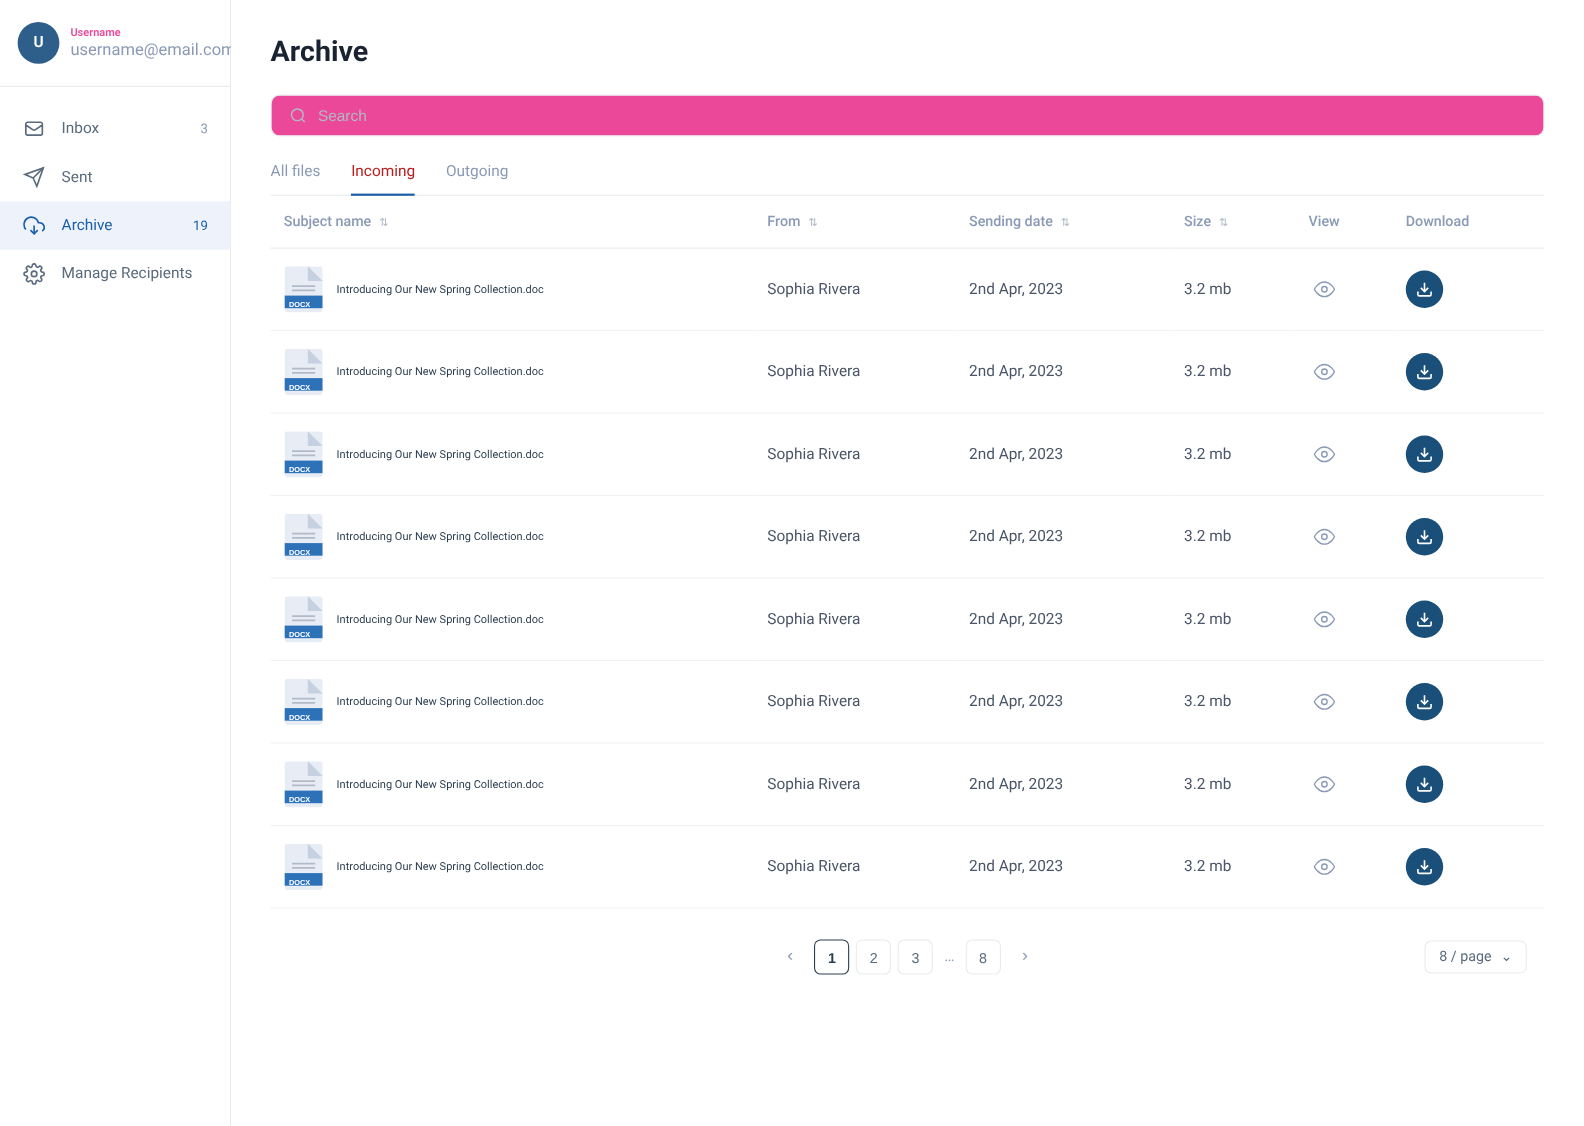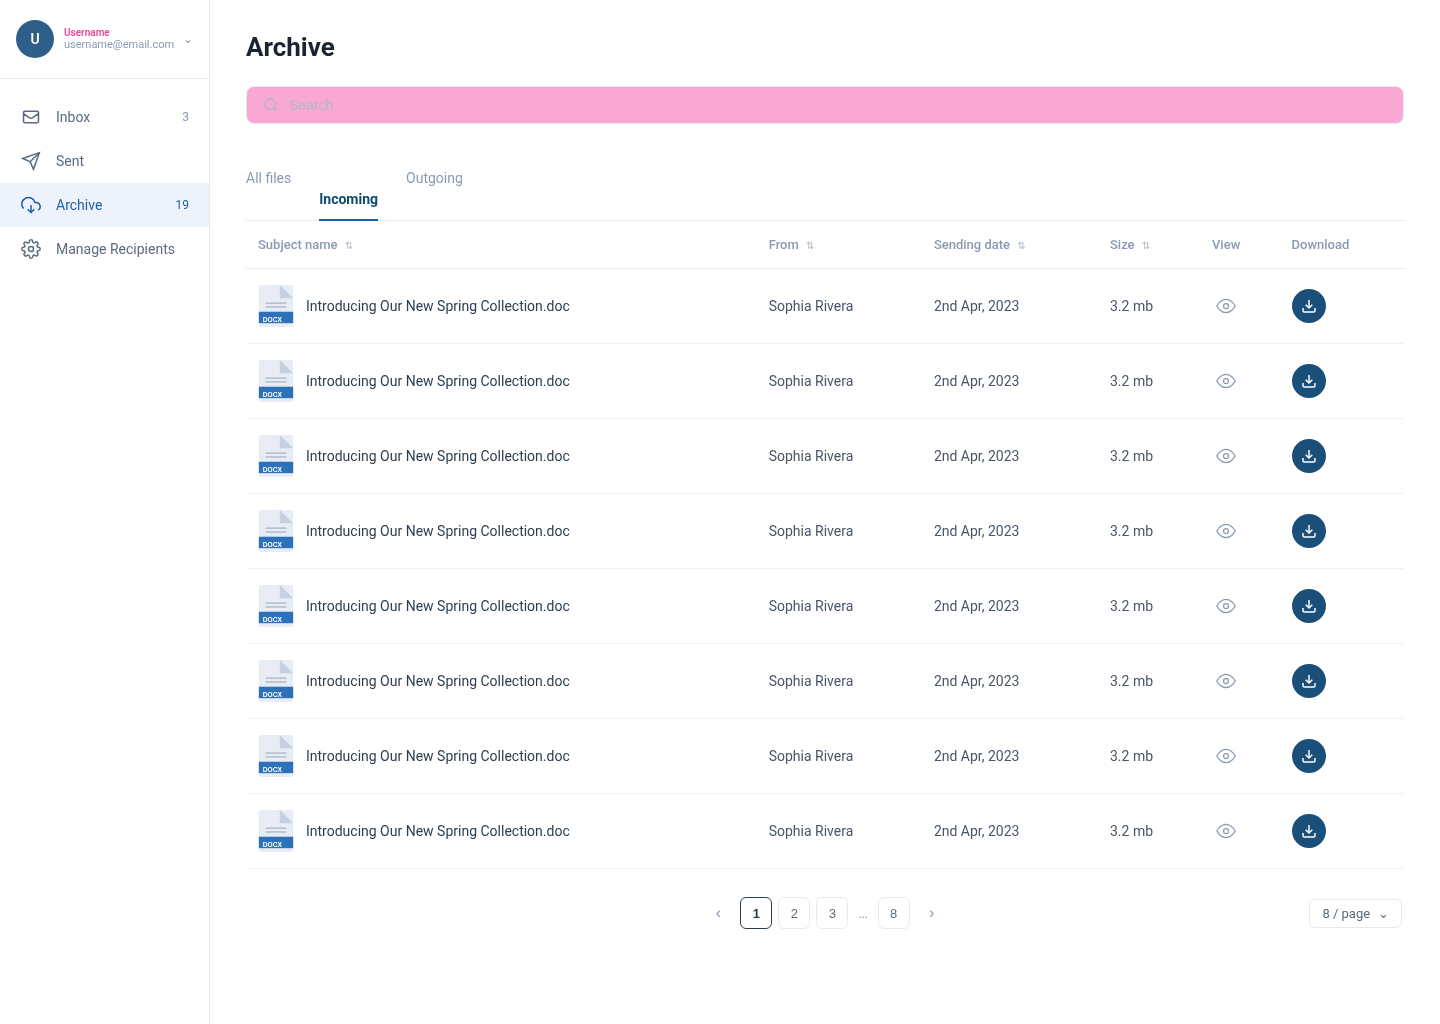--- a/index.html
+++ b/index.html
@@ -34,21 +34,21 @@
       justify-content: center;
       color: white;
       font-size: 14px;
       font-weight: 600;
       margin-right: 10px;
       flex-shrink: 0;
     }
 
     .user-info { flex: 1; }
     .user-name { font-size: 10px; font-weight: 600; color: #ec4899; }
-    .user-email { font-size: 11px; color: #8a9ab5; }
+    .user-email { font-size: 15px; color: #8a9ab5; }
     .chevron-down { color: #8a9ab5; font-size: 12px; margin-left: 4px; }
 
     .sidebar-nav { padding: 16px 0; flex: 1; }
 
     .nav-item {
       display: flex;
       align-items: center;
       padding: 12px 20px;
       cursor: pointer;
       color: #5a6b7e;
@@ -98,21 +98,21 @@
       font-size: 26px;
       font-weight: 700;
       color: #1a2332;
       margin-bottom: 24px;
     }
 
     
     .search-bar {
       display: flex;
       align-items: center;
-      background: #f9a8d4;
+      background: #ec4899;
       border: 1px solid #e8eaed;
       border-radius: 8px;
       padding: 10px 16px;
       margin-bottom: 24px;
     }
 
     .search-bar svg { color: #b0b9c6; margin-right: 10px; flex-shrink: 0; }
 
     .search-input {
       border: none;
@@ -139,24 +139,23 @@
     .tab {
       font-size: 14px;
       color: #8a9ab5;
       padding-bottom: 12px;
       cursor: pointer;
       border-bottom: 2px solid transparent;
       margin-bottom: -1px;
     }
 
     .tab.active {
-      color: #0c4a6e;
+      color: #b91c1c;
       border-bottom: 2px solid #1a5fa8;
-      font-weight: 700;
-      margin-top: 43px;
+      font-weight: 400;
     }
 
     
     .file-table {
       width: 100%;
       border-collapse: collapse;
       margin-top: 0;
     }
 
     .file-table th {
@@ -188,21 +187,21 @@
     .docx-icon {
       width: 36px;
       height: 42px;
       position: relative;
       flex-shrink: 0;
     }
 
     .docx-icon svg { width: 36px; height: 42px; }
 
     .file-name {
-      font-size: 14px;
+      font-size: 10px;
       color: #2c3e50;
     }
 
     .from-cell { color: #7a8a9a; font-size: 14px; }
     .date-cell { color: #7a8a9a; font-size: 14px; }
     .size-cell { color: #7a8a9a; font-size: 14px; }
 
     .view-btn {
       background: none;
       border: none;
@@ -264,21 +263,21 @@
       border-color: #2c3e50;
       color: #2c3e50;
       font-weight: 600;
     }
 
     .page-btn.nav { border: none; background: none; color: #8a9ab5; font-size: 16px; }
     .page-ellipsis { color: #8a9ab5; font-size: 14px; padding: 0 4px; }
 
     .per-page-select {
       position: absolute;
-      right: 2px;
+      right: 16px;
       display: flex;
       align-items: center;
       border: 1px solid #e8eaed;
       border-radius: 6px;
       padding: 6px 12px;
       font-size: 13px;
       color: #5a6b7e;
       cursor: pointer;
       background: #fff;
       gap: 8px;

